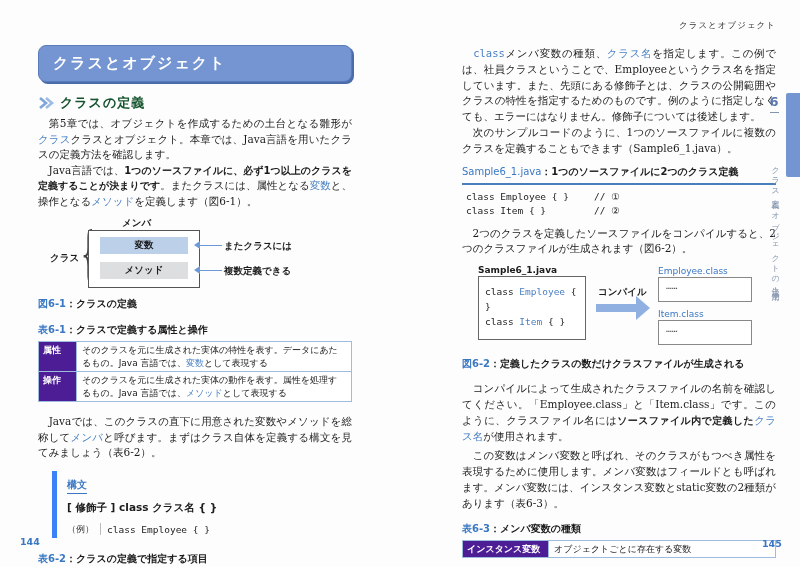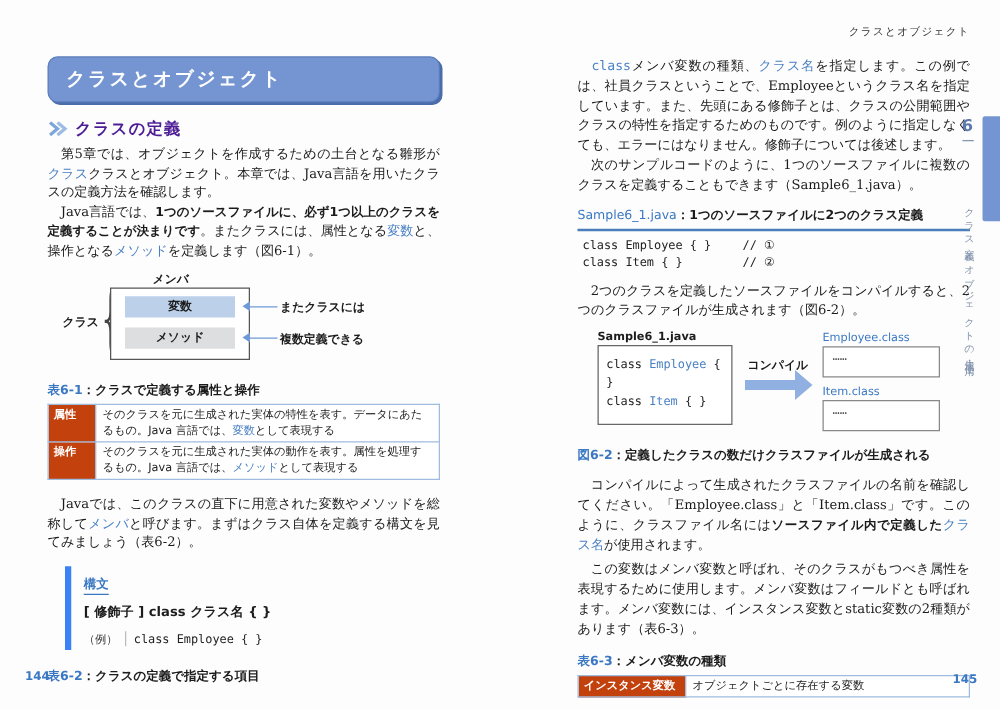--- a/index.html
+++ b/index.html
@@ -20,40 +20,40 @@
   }
   .banner span {
     color:#fff; font:bold 15px "DejaVu Sans","Liberation Sans",sans-serif;
     letter-spacing:2px;
   }
 
   
   .sec-head { display:flex; align-items:center; gap:5px; margin-top:12px; }
   .sec-head .chev { flex:0 0 auto; }
   .sec-head span.t {
-    color:#4c1d95; font:bold 13px "DejaVu Sans","Liberation Sans",sans-serif;
+    color:#14532d; font:bold 13px "DejaVu Sans","Liberation Sans",sans-serif;
     letter-spacing:1px;
   }
 
   p.body {
     font-size:10.5px; line-height:15.5px; text-align:justify; color:#1b1b1b;
   }
   .col-right p.body { line-height:15.8px; }
   .kw { color:#4a80c4; }
   .bold { font-weight:bold; font-family:"DejaVu Sans","Liberation Sans",sans-serif; font-size:10px; }
   .mono { font-family:"DejaVu Sans Mono","Liberation Mono",monospace; }
 
   
   .cap { font:bold 10px "DejaVu Sans","Liberation Sans",sans-serif; color:#1b1b1b; }
   .cap .num { color:#3a78c3; }
 
   
   table.tb { border-collapse:collapse; width:100%;
     font-family:"DejaVu Sans","Liberation Sans",sans-serif; font-size:9px; line-height:12.5px; }
-  table.tb th { background:#c2410c; color:#fff; font-weight:bold; text-align:left;
+  table.tb th { background:#4c1d95; color:#fff; font-weight:bold; text-align:left;
     border:1px solid #9fbbdd; padding:2px 4px; vertical-align:top; }
   table.tb td { border:1px solid #9fbbdd; padding:2px 5px; color:#222; background:#fff; }
 
   
   .fig1 { position:relative; height:74px; margin-top:10px; }
   .fig1 .member { position:absolute; left:84px; top:-2px; font:bold 9.5px "DejaVu Sans",sans-serif; }
   .fig1 .outer { position:absolute; left:50px; top:11px; width:112px; height:58px;
     border:1px solid #555; background:#fff; }
   .fig1 .ibox { position:absolute; left:62px; width:88px; height:17px;
     display:flex; align-items:center; justify-content:center;
@@ -150,20 +150,21 @@
     <div class="ibox vbox">変数</div>
     <div class="ibox mbox">メソッド</div>
     <span class="arrowhead" style="left:152px; top:22px;"></span>
     <span class="arrowline" style="left:158px; top:26px; width:26px;"></span>
     <span class="note" style="top:21px;">またクラスには</span>
     <span class="arrowhead" style="left:152px; top:47px;"></span>
     <span class="arrowline" style="left:158px; top:51px; width:26px;"></span>
     <span class="note" style="top:46px;">複数定義できる</span>
   </div>
 
+  <div class="cap mt4"><span class="num">図6-1</span><span>：クラスの定義</span></div>
 
   <div class="cap mt12"><span class="num">表6-1</span><span>：クラスで定義する属性と操作</span></div>
   <table class="tb mt4">
     <tbody>
         <tr>
       <th style="width:38px">属性</th>
       <td><span>そのクラスを元に生成された実体の特性を表す。データにあたるもの。Java 言語では、</span><span class="kw">変数</span><span>として表現する</span></td>
     </tr>
     <tr>
       <th>操作</th>

